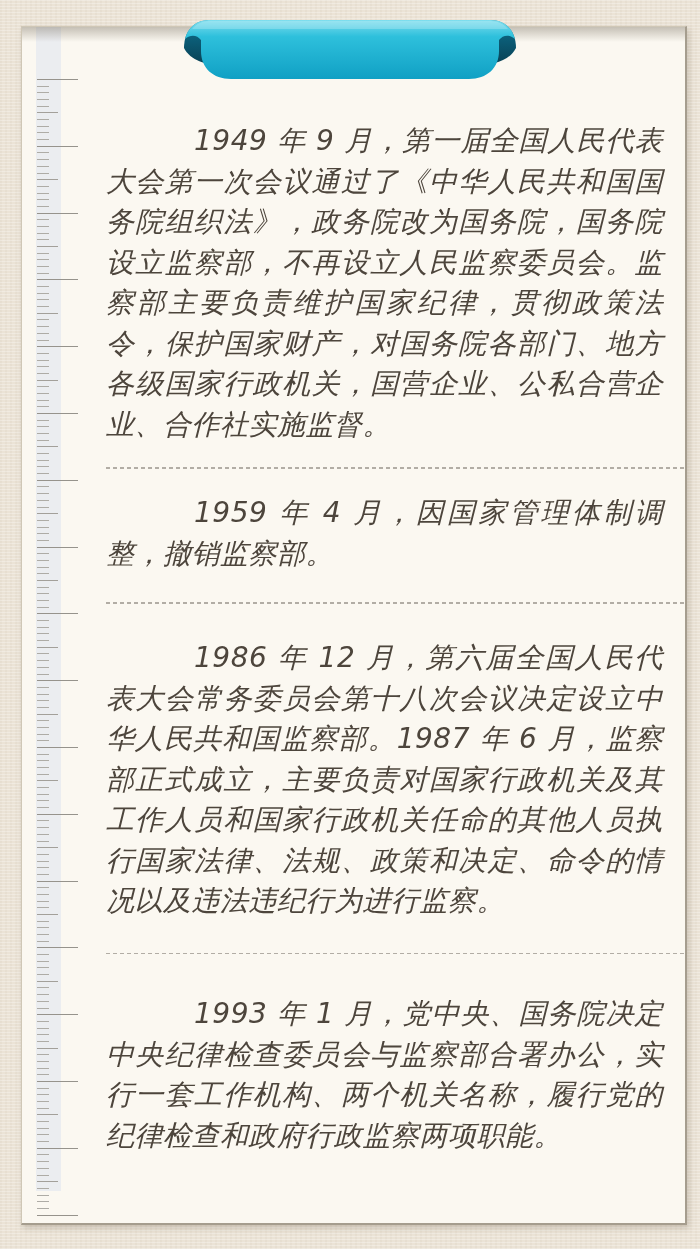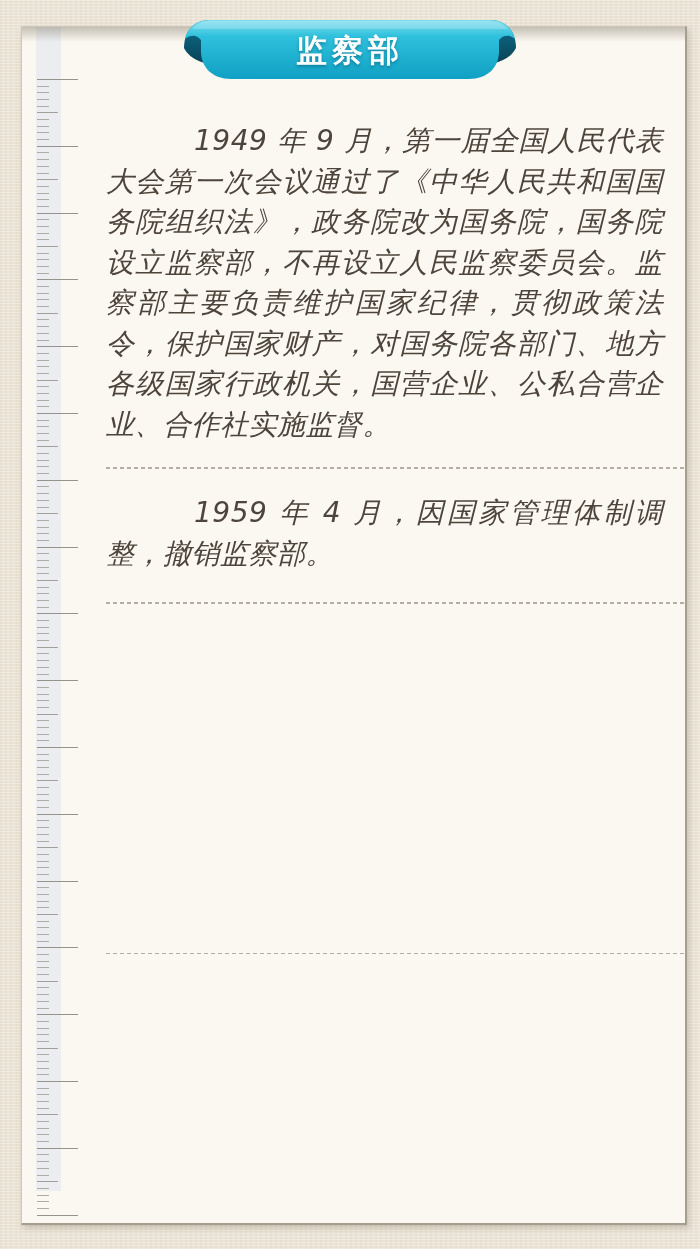--- a/index.html
+++ b/index.html
@@ -249,36 +249,37 @@
         <div class="tick minor" style="top: 1174.24px;"></div>
         <div class="tick minor" style="top: 1180.92px;"></div>
         <div class="tick major" style="top: 1187.6px;"></div>
       </div>
     <div class="card-top-shadow"></div>
 
     <p class="para p1">1949 年 9 月，第一届全国人民代表大会第一次会议通过了《中华人民共和国国务院组织法》，政务院改为国务院，国务院设立监察部，不再设立人民监察委员会。监察部主要负责维护国家纪律，贯彻政策法令，保护国家财产，对国务院各部门、地方各级国家行政机关，国营企业、公私合营企业、合作社实施监督。</p>
     <div class="divider d1"></div>
     <p class="para p2">1959 年 4 月，因国家管理体制调整，撤销监察部。</p>
     <div class="divider d2"></div>
+    <p class="para p3">1986 年 12 月，第六届全国人民代表大会常务委员会第十八次会议决定设立中华人民共和国监察部。1987 年 6 月，监察部正式成立，主要负责对国家行政机关及其工作人员和国家行政机关任命的其他人员执行国家法律、法规、政策和决定、命令的情况以及违法违纪行为进行监察。</p>
     <div class="divider d3"></div>
+    <p class="para p4">1993 年 1 月，党中央、国务院决定中央纪律检查委员会与监察部合署办公，实行一套工作机构、两个机关名称，履行党的纪律检查和政府行政监察两项职能。</p>
   </div>
 
   <svg class="ribbon" viewBox="0 0 700 100" xmlns="http://www.w3.org/2000/svg">
     <defs>
       <linearGradient id="ribbonGrad" x1="0" y1="0" x2="0" y2="1">
         <stop offset="0" stop-color="#7fdeee"></stop>
         <stop offset="0.28" stop-color="#2ec0dc"></stop>
         <stop offset="1" stop-color="#10a0c4"></stop>
       </linearGradient>
       <linearGradient id="foldGrad" x1="0" y1="0" x2="0" y2="1">
         <stop offset="0" stop-color="#0e7291"></stop>
         <stop offset="1" stop-color="#083f52"></stop>
       </linearGradient>
     </defs>
     <path d="M184,48 C184,30 195,20 210,20 L228,20 L228,66 C206,66 190,60 184,48 Z" fill="url(#foldGrad)"></path>
     <path d="M516,48 C516,30 505,20 490,20 L472,20 L472,66 C494,66 510,60 516,48 Z" fill="url(#foldGrad)"></path>
     <path d="M209,20 L491,20 C503,20 512,27 515,39 C509,34 503,35 499,40 L499,51 C499,68 487,79 469,79 L231,79 C213,79 201,68 201,51 L201,40 C197,35 191,34 185,39 C188,27 197,20 209,20 Z" fill="url(#ribbonGrad)"></path>
     <path d="M209,21 L491,21 C498,21 504,24 508,29 L192,29 C196,24 202,21 209,21 Z" fill="rgba(255,255,255,0.22)"></path>
   </svg>
 
-  <div class="ribbon-title">监察部</div>
 
 </div>
 
 </body></html>

